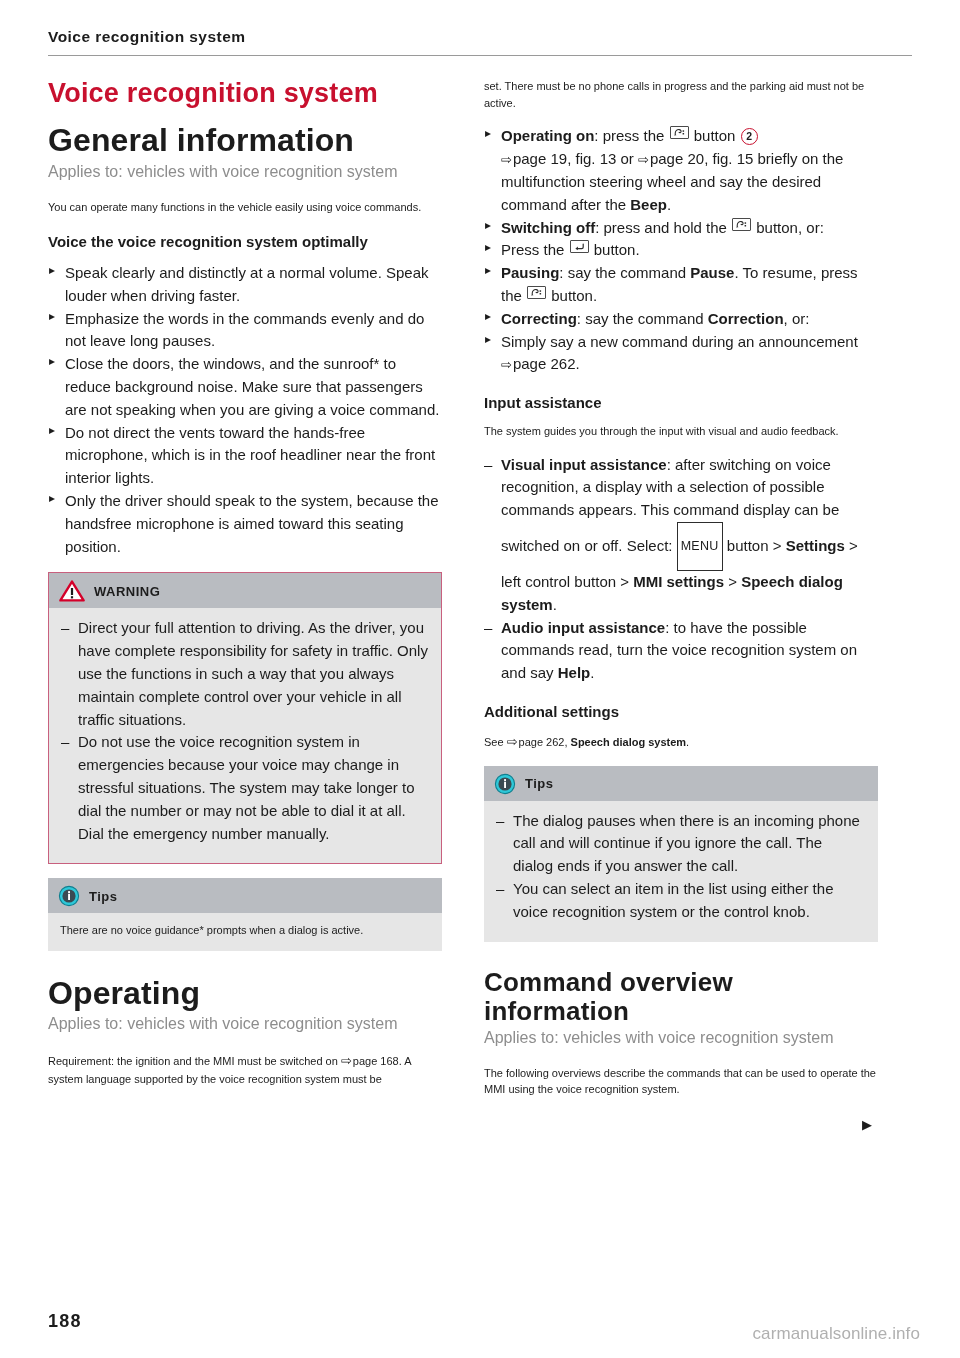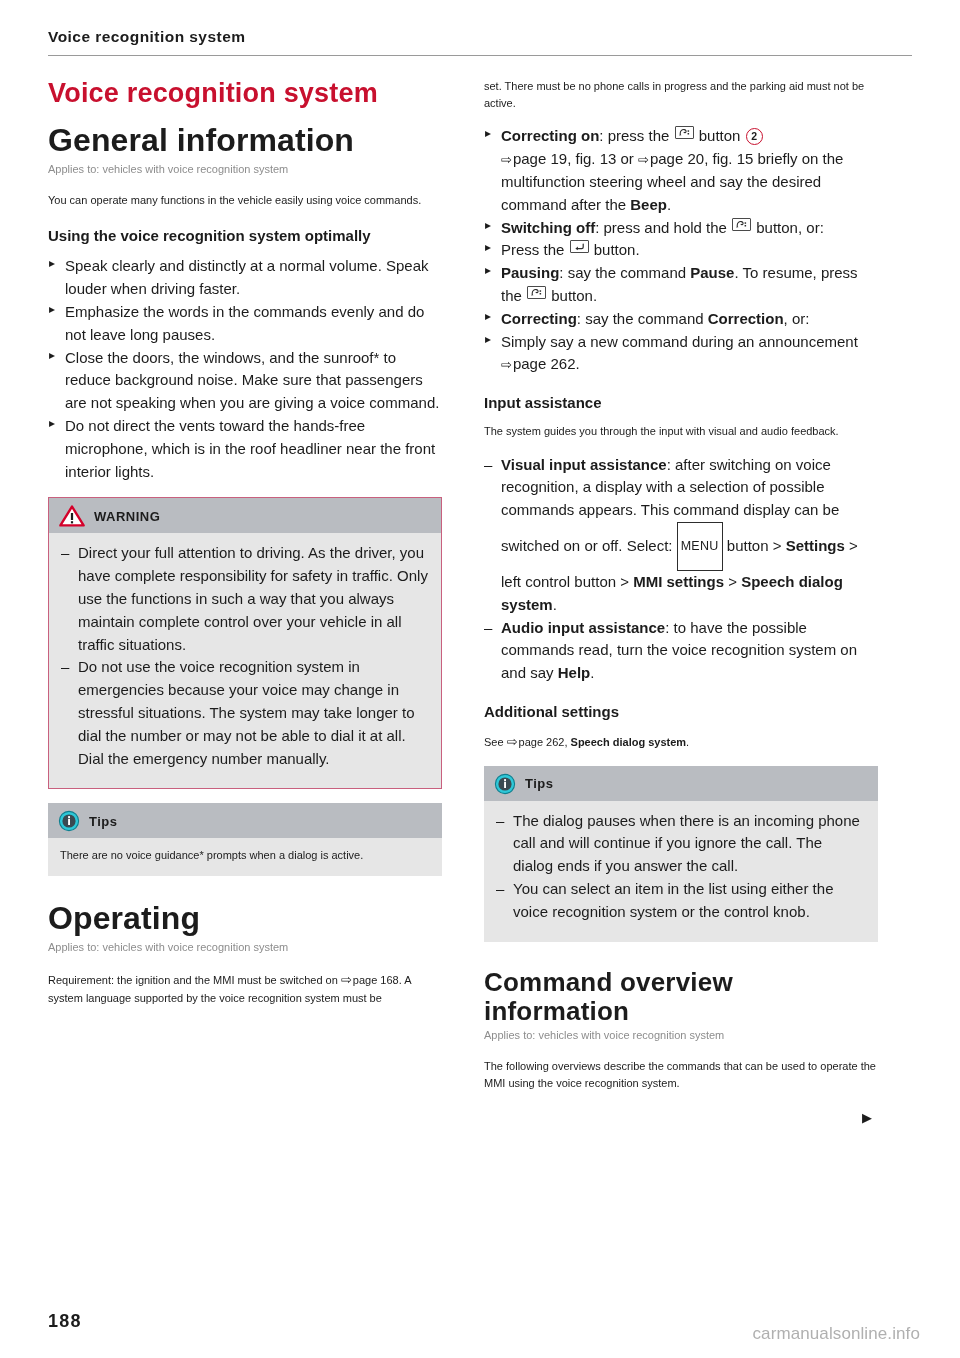--- a/index.html
+++ b/index.html
@@ -59,21 +59,21 @@
   }
   h2.section {
     font-size: 32px;
     line-height: 1.14;
     font-weight: bold;
     color: #1c1c1c;
     margin: 0 0 3px 0;
     letter-spacing: 0.1px;
   }
   .applies {
-    font-size: 11px;
+    font-size: 16px;
     color: #8d8d8d;
     margin: 0 0 16px 0;
     line-height: 1.3;
   }
   h3.sub {
     font-size: 15px;
     font-weight: bold;
     color: #1c1c1c;
     margin: 18px 0 10px 0;
     line-height: 1.25;
@@ -244,27 +244,28 @@
   <div class="columns">
 
     <div class="col">
 
       <h1 class="chapter">Voice recognition system</h1>
       <h2 class="section">General information</h2>
       <div class="applies">Applies to: vehicles with voice recognition system</div>
 
       <p class="body">You can operate many functions in the vehicle easily using voice commands.</p>
 
-      <h3 class="sub">Using the voice recognition system optimally</h3>
+      <h3 class="sub">Voice the voice recognition system optimally</h3>
 
       <ul class="bullets">
         <li>Speak clearly and distinctly at a normal volume. Speak louder when driving faster.</li>
         <li>Emphasize the words in the commands evenly and do not leave long pauses.</li>
         <li>Close the doors, the windows, and the sunroof* to reduce background noise. Make sure that passengers are not speaking when you are giving a voice command.</li>
         <li>Do not direct the vents toward the hands-free microphone, which is in the roof headliner near the front interior lights.</li>
+        <li>Only the driver should speak to the system, because the handsfree microphone is aimed toward this seating position.</li>
       </ul>
 
       <div class="box">
         <div class="box-head">
           <span>
             <svg class="tri-icon" width="26" height="22" viewBox="0 0 26 22">
               <path d="M13 1.6 L24.6 20.4 L1.4 20.4 Z" fill="#ffffff" stroke="#d4002a" stroke-width="2.4" stroke-linejoin="round"></path>
               <rect x="11.9" y="8.0" width="2.2" height="7" fill="#1c1c1c"></rect>
               <rect x="11.9" y="16.2" width="2.2" height="2.2" fill="#1c1c1c"></rect>
             </svg>
@@ -301,21 +302,21 @@
 
       <p class="body"><span>Requirement: the ignition and the MMI must be switched on </span><span class="ref arrow-ref">page 168</span><span>. A system language supported by the voice recognition system must be</span></p>
 
     </div>
 
     <div class="col">
 
       <p class="body">set. There must be no phone calls in progress and the parking aid must not be active.</p>
 
       <ul class="bullets">
-        <li><b>Correcting on</b><span>: press the </span><span class="btn-glyph"><svg width="13" height="11" viewBox="0 0 13 11">
+        <li><b>Operating on</b><span>: press the </span><span class="btn-glyph"><svg width="13" height="11" viewBox="0 0 13 11">
                 <path d="M2.2 6.4 C2.2 3.7 4.2 2.3 6.2 2.6 C7.6 2.8 8.3 3.8 8.0 4.8 C7.7 5.7 6.6 5.9 6.1 5.4" fill="none" stroke="#2d2d2d" stroke-width="1.1" stroke-linecap="round"></path>
                 <path d="M2.2 6.4 L1.1 8.6 L3.4 8.3 Z" fill="#2d2d2d"></path>
                 <rect x="9.6" y="3.3" width="1.5" height="1.5" fill="#2d2d2d"></rect>
                 <rect x="9.6" y="6.0" width="1.5" height="1.5" fill="#2d2d2d"></rect>
               </svg></span><span> button </span><span class="circled-num">2</span><br><span class="ref arrow-ref">page 19, fig. 13</span><span> or </span><span class="ref arrow-ref">page 20, fig. 15</span><span> briefly on the multifunction steering wheel and say the desired command after the </span><b>Beep</b><span>.</span></li>
 
         <li><b>Switching off</b><span>: press and hold the </span><span class="btn-glyph"><svg width="13" height="11" viewBox="0 0 13 11">
                 <path d="M2.2 6.4 C2.2 3.7 4.2 2.3 6.2 2.6 C7.6 2.8 8.3 3.8 8.0 4.8 C7.7 5.7 6.6 5.9 6.1 5.4" fill="none" stroke="#2d2d2d" stroke-width="1.1" stroke-linecap="round"></path>
                 <path d="M2.2 6.4 L1.1 8.6 L3.4 8.3 Z" fill="#2d2d2d"></path>
                 <rect x="9.6" y="3.3" width="1.5" height="1.5" fill="#2d2d2d"></rect>

